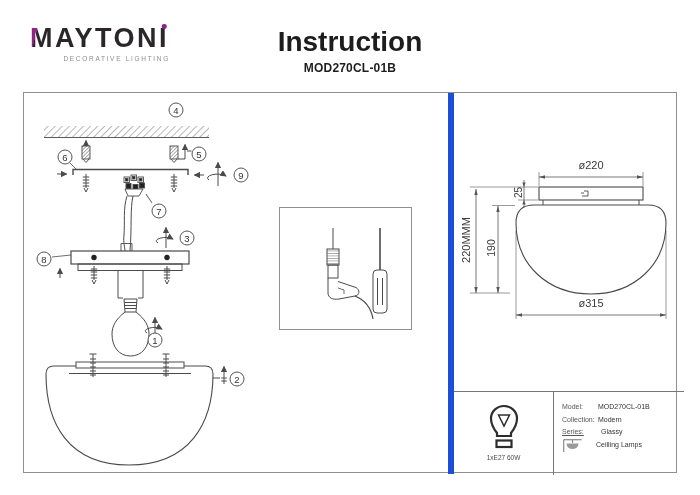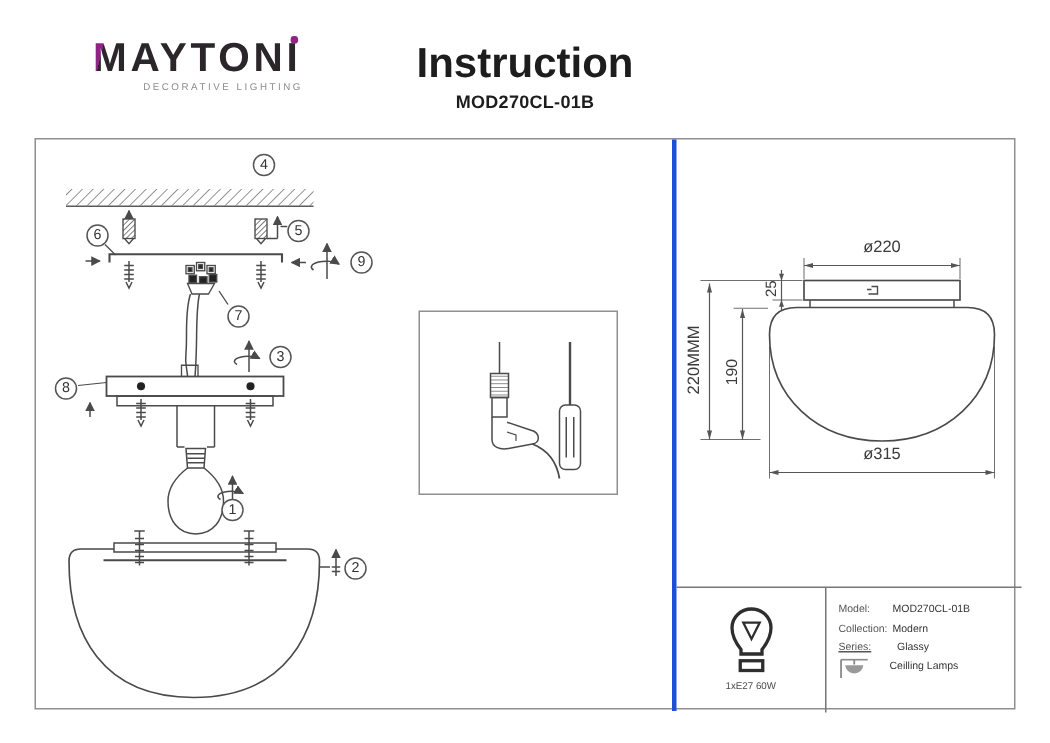--- a/index.html
+++ b/index.html
@@ -2,21 +2,21 @@
 <html><head>
 <meta charset="utf-8">
 <style>
   * { margin:0; padding:0; box-sizing:border-box; }
   html,body { background:#fff; }
   .page {
     position:relative; width:700px; height:495px; background:#fff;
     font-family:"Liberation Sans", sans-serif; overflow:hidden; color:#333;
   }
   
-  .logo { position:absolute; left:30px; top:24px; width:140px;margin-left:32px; }
+  .logo { position:absolute; left:30px; top:24px; width:140px; }
   .logo-word { font-size:27px; font-weight:bold; letter-spacing:2.5px; color:#2b2629; line-height:1.1; white-space:nowrap; }
   .logo-m { color:#2b2629; }
   @supports (-webkit-background-clip: text) {
     .logo-m {
       background:linear-gradient(104deg,#8e2483 0%,#8e2483 27%,#2b2629 27%);
       -webkit-background-clip:text; background-clip:text;
       color:transparent; -webkit-text-fill-color:transparent;
     }
   }
   .logo-i { position:relative; display:inline-block; }
@@ -32,21 +32,21 @@
     border:1px solid #8f8f8f; background:#fff; }
   .assembly-svg { position:absolute; left:0; top:0; }
   .callout { position:absolute; width:15px; height:15px; border:1px solid #555; border-radius:50%;
     background:#fff; font-size:9.5px; line-height:13.5px; text-align:center; color:#333;
     transform:translate(-50%,-50%); }
   .tools-box { position:absolute; left:255px; top:114px; width:133px; height:123px;
     border:1px solid #8f8f8f; background:#fff; }
 
   
   .right-panel { position:absolute; left:424px; top:0; width:230px; height:381px;
-    border-left:3px solid #1d4ed8; }
+    border-left:6px solid #1d4ed8; }
   .dim-label { position:absolute; font-size:11px; color:#3b3b3b; text-align:center; }
   .dim-label.v { transform:rotate(-90deg); }
   
   .spec-table { position:absolute; left:0; top:298px; width:230px; height:83px; border-top:1px solid #777; }
   .spec-cell-bulb { position:absolute; left:0; top:0; width:99px; height:83px; text-align:center; }
   .bulb-label { position:absolute; left:0; top:62px; width:99px; font-size:6.5px; color:#4a4a4a; text-align:center; }
   .spec-cell-info { position:absolute; left:99px; top:0; width:131px; height:83px; border-left:1px solid #777;
     padding:9px 4px 0 8px; font-size:7px; color:#333; }
   .spec-row { display:flex; line-height:12.5px; }
   .spec-label { width:36px; color:#555; flex:none; }

